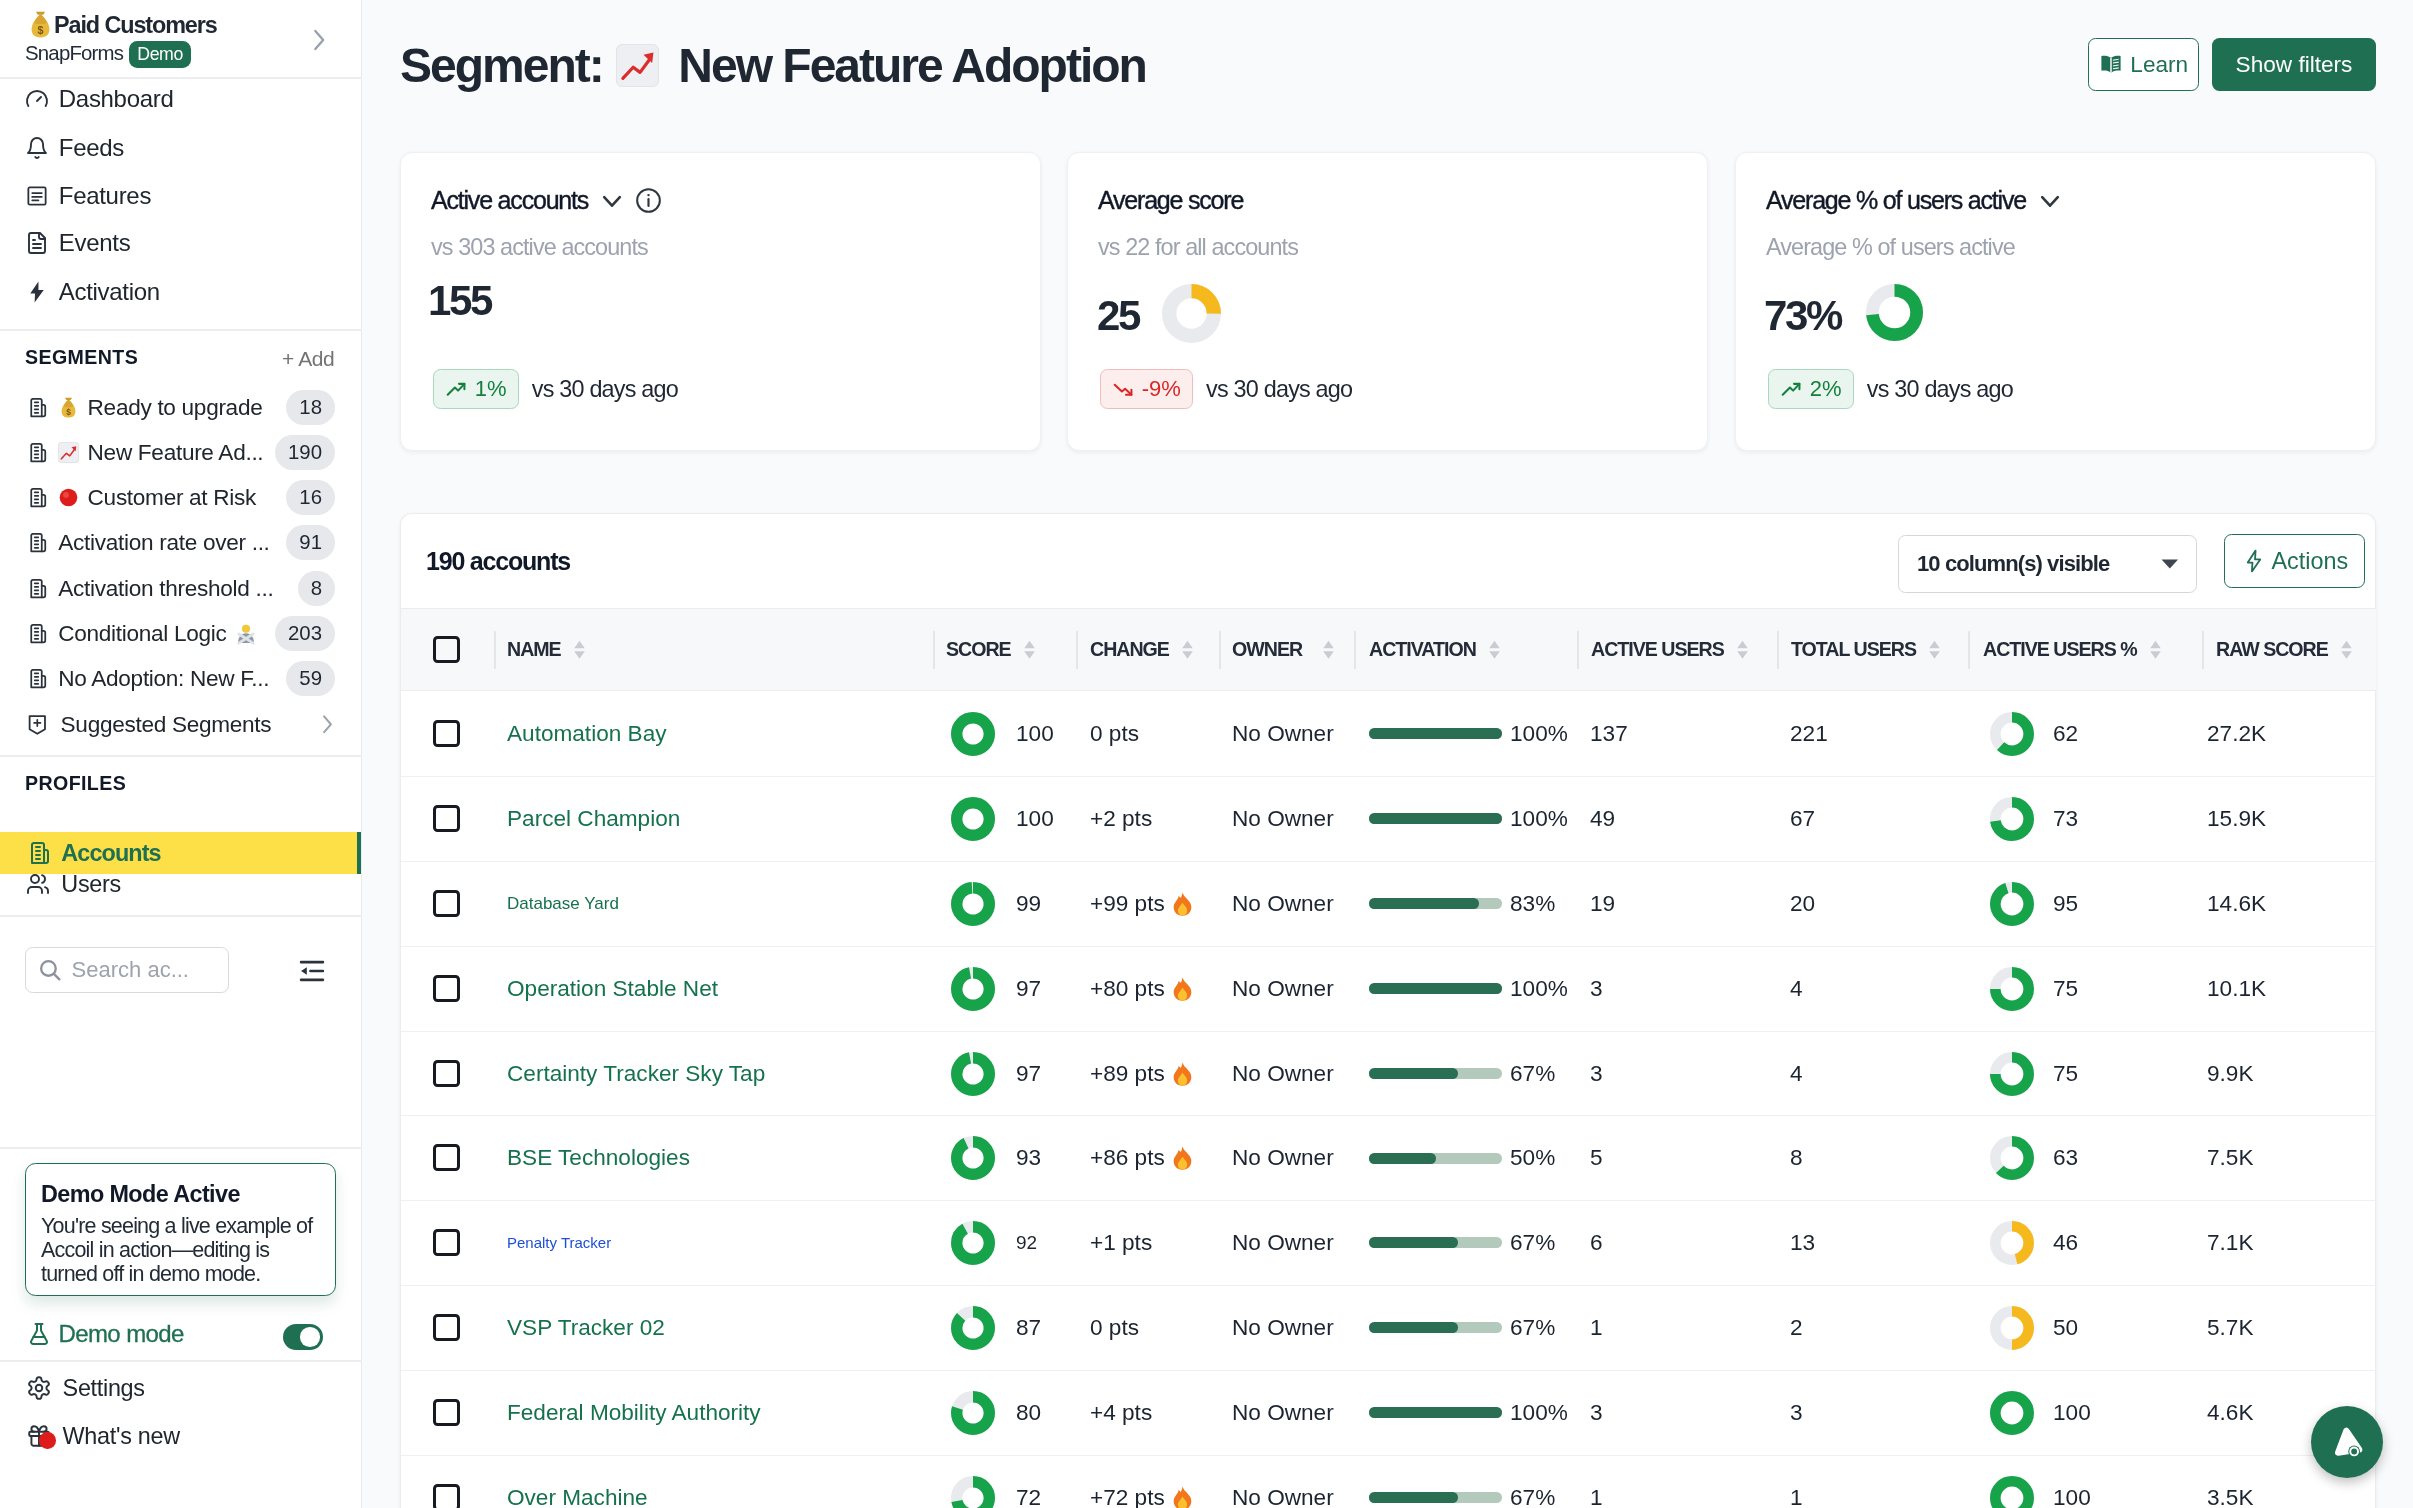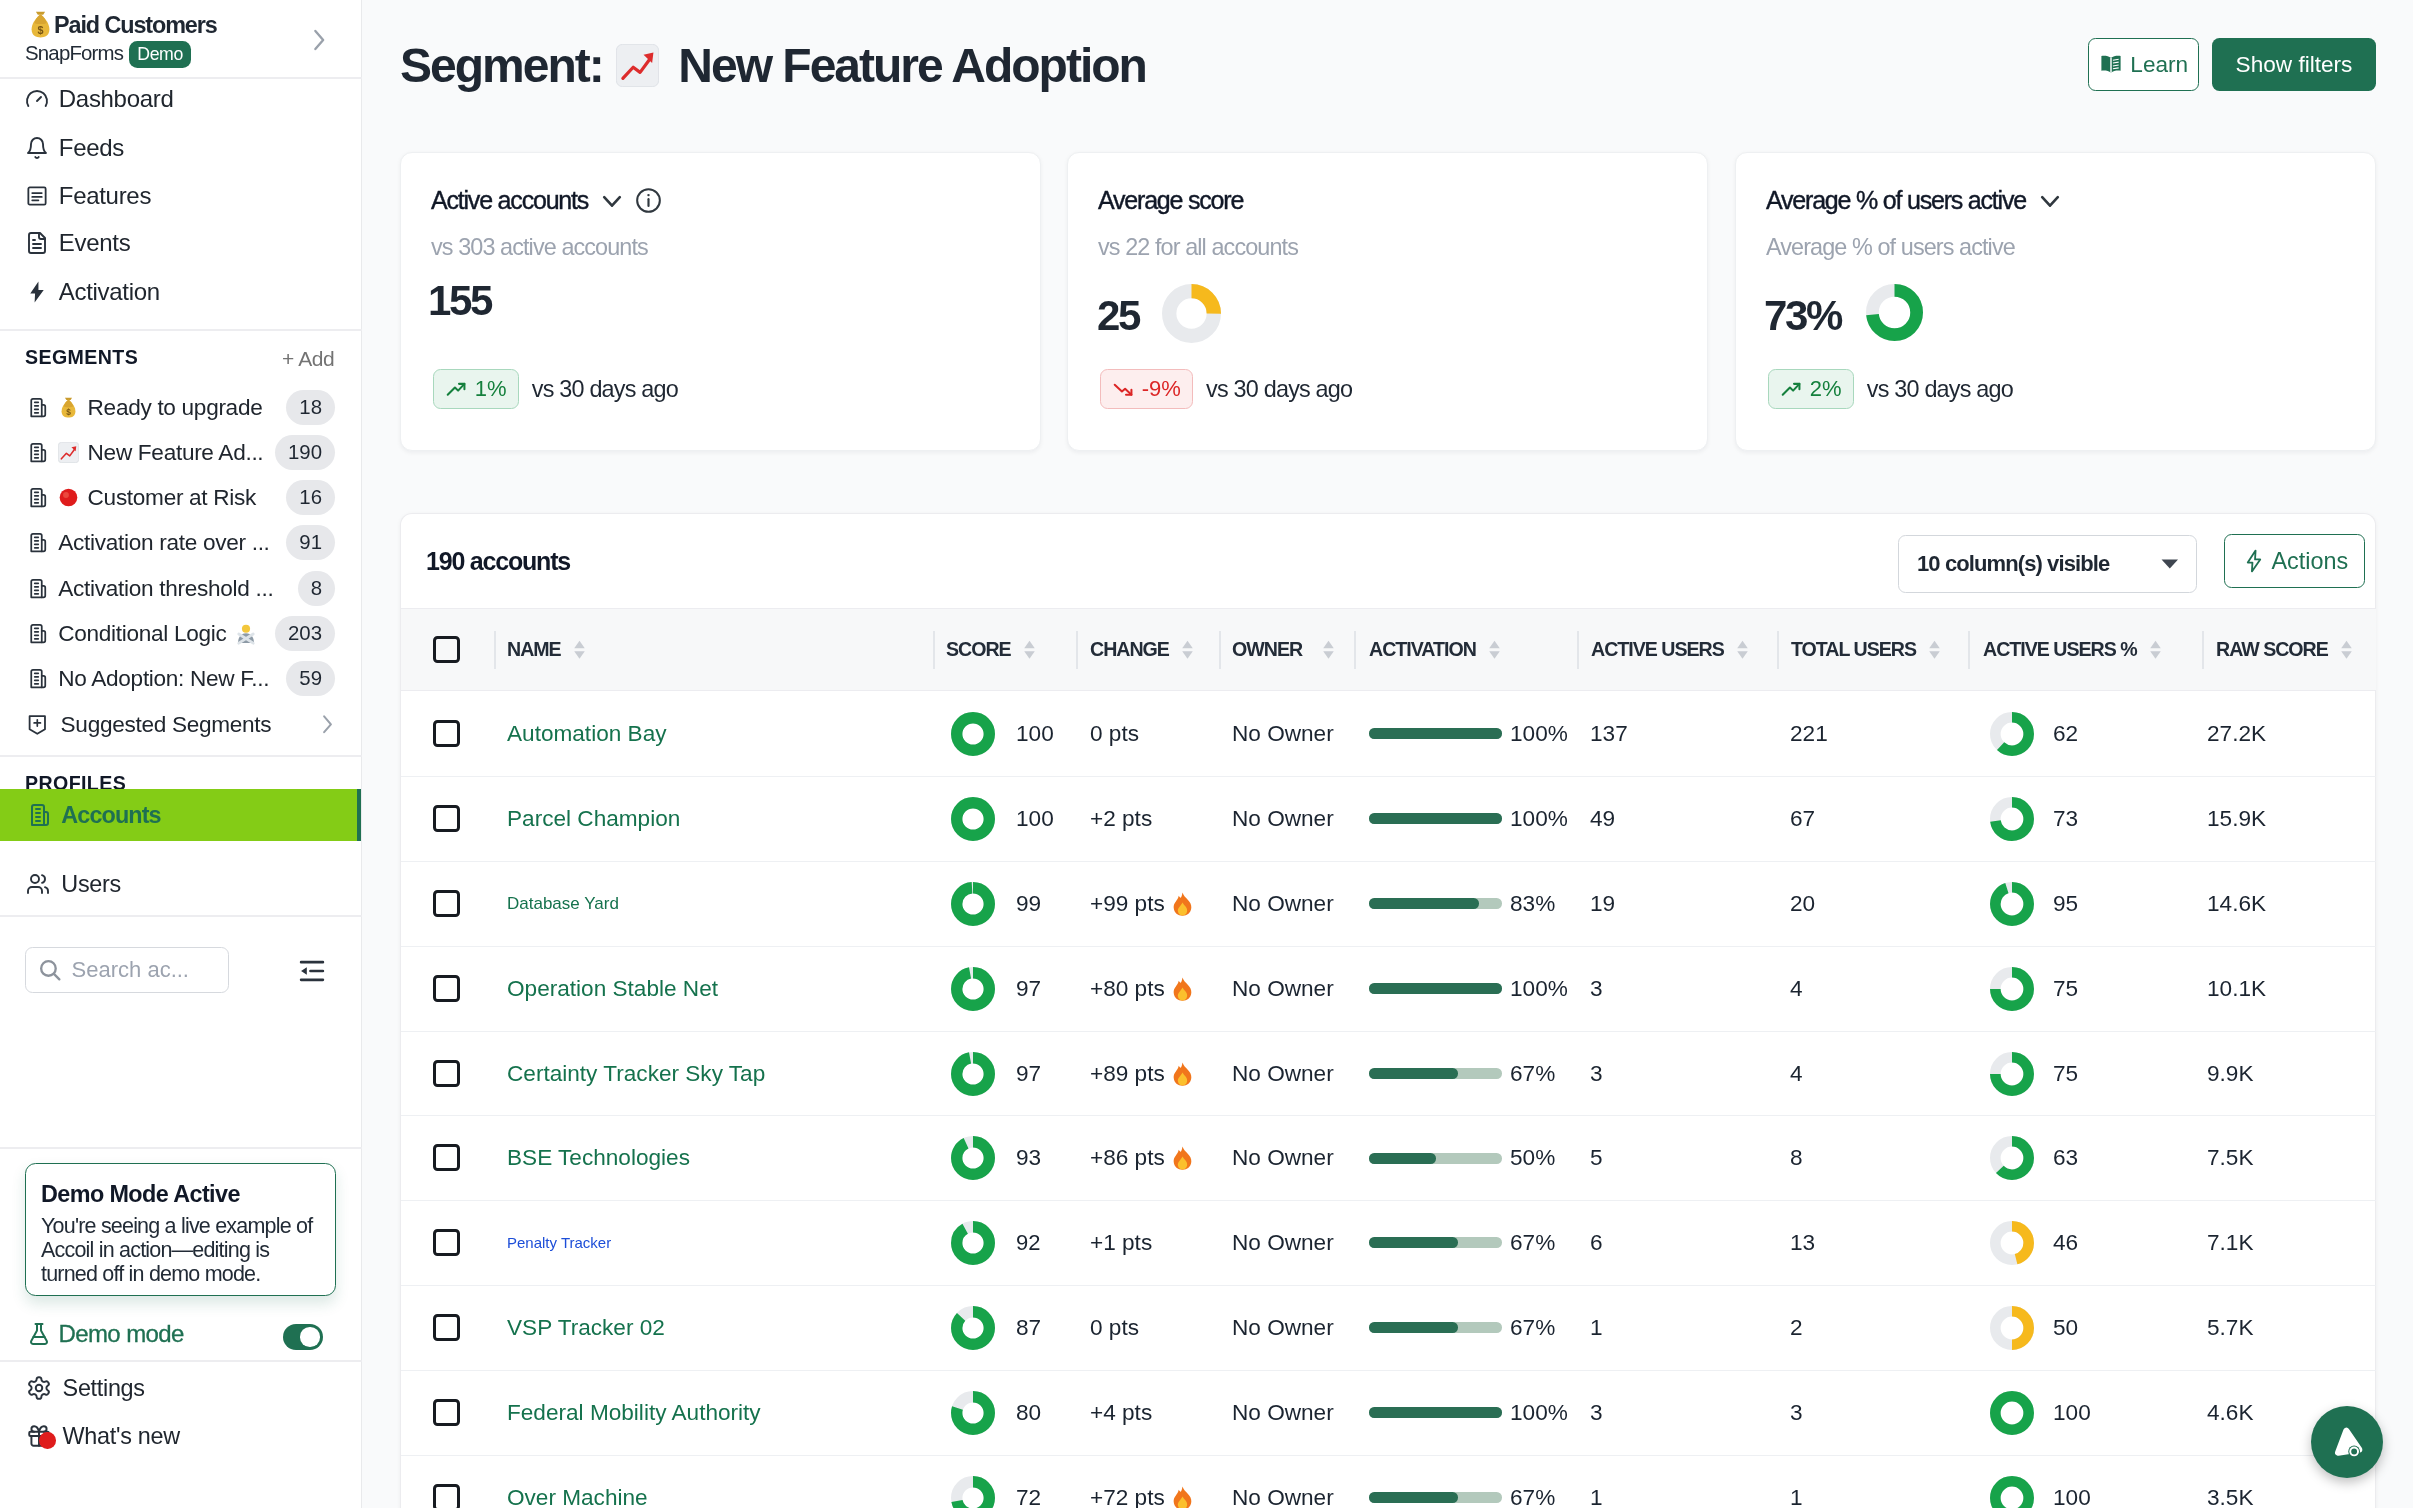--- a/index.html
+++ b/index.html
@@ -217,21 +217,21 @@
       <div style="margin-left:12px;font-size:22.6px;letter-spacing:-0.3px;color:#20262e">Suggested Segments</div>
       <div style="flex:1"></div>
       <div style="margin-right:22.6px">
         <svg width="22.6" height="22.6" viewBox="0 0 30 30" fill="none">
           <path d="M 10.799999999999999 4.5 L 19.8 15.0 L 10.799999999999999 25.5" stroke="#9aa1ab" stroke-width="2.6999999999999997" stroke-linecap="round" stroke-linejoin="round"></path>
         </svg>
       </div>
     </div>
 <div class="abs" style="left:0;top:755px;width:362px;height:1.5px;background:#ededf0"></div>
 <div class="abs" style="left:25px;top:772px;font-size:19.6px;font-weight:bold;letter-spacing:0.4px;color:#111827">PROFILES</div>
-<div class="abs row" style="left:0;top:789px;width:361px;height:52px;background:#84cc16;border-right:4.5px solid #1f7052">
+<div class="abs row" style="left:0;top:832px;width:361px;height:42px;background:#fde047;border-right:4.5px solid #1f7052">
       <div style="margin-left:26px">
         <svg width="24" height="24" viewBox="0 0 24 24" fill="none" stroke="#1f7052" stroke-width="2.0" stroke-linecap="round" stroke-linejoin="round">
           <path d="M6 22V4a2 2 0 0 1 2-2h8a2 2 0 0 1 2 2v18Z"></path>
           <path d="M18 9h2a2 2 0 0 1 2 2v9a2 2 0 0 1-2 2h-2"></path>
           <path d="M10 6h4"></path>
           <path d="M10 10h4"></path>
           <path d="M10 14h4"></path>
           <path d="M10 18h4"></path>
         </svg>
       </div>
@@ -801,21 +801,21 @@
 <div class="abs row" style="left:106px;top:686px;height:85px">
       <span style="font-size:15px;color:#1d4ed8">Penalty Tracker</span>
     </div>
 <div class="abs row" style="left:550px;top:686px;height:85px">
       <svg width="44" height="44" viewBox="0 0 58 58" style="transform:rotate(-90deg)">
         <circle cx="29.0" cy="29.0" r="21.5" stroke="#e8eaed" stroke-width="15" fill="none"></circle>
         <circle cx="29.0" cy="29.0" r="21.5" stroke="#17a34a" stroke-width="15" fill="none" pathLength="100" stroke-dasharray="92 100"></circle>
       </svg>
     </div>
 <div class="abs row" style="left:615px;top:686px;height:85px">
-      <span style="font-size:22px">92</span>
+      <span style="font-size:19px">92</span>
     </div>
 <div class="abs row" style="left:689px;top:686px;height:85px">
       <span style="font-size:22.6px">+1 pts</span>
     </div>
 <div class="abs row" style="left:831px;top:686px;height:85px">
       <span style="font-size:22.6px">No Owner</span>
     </div>
 <div class="abs" style="left:968px;top:723px;width:133px;height:10.6px;border-radius:5.3px;background:#b3c9bc">
       <div style="width:67%;height:10.6px;border-radius:5.3px;background:#2a6e54"></div>
     </div>

